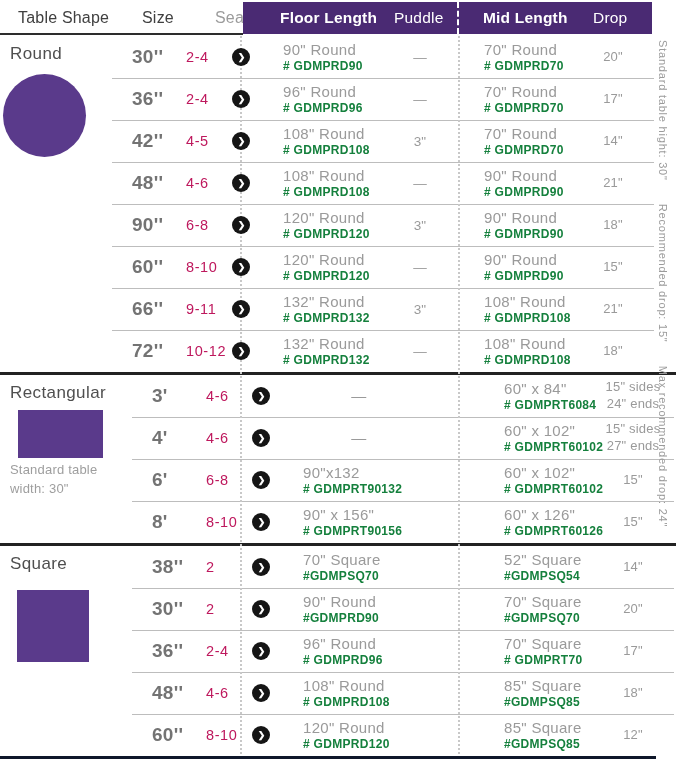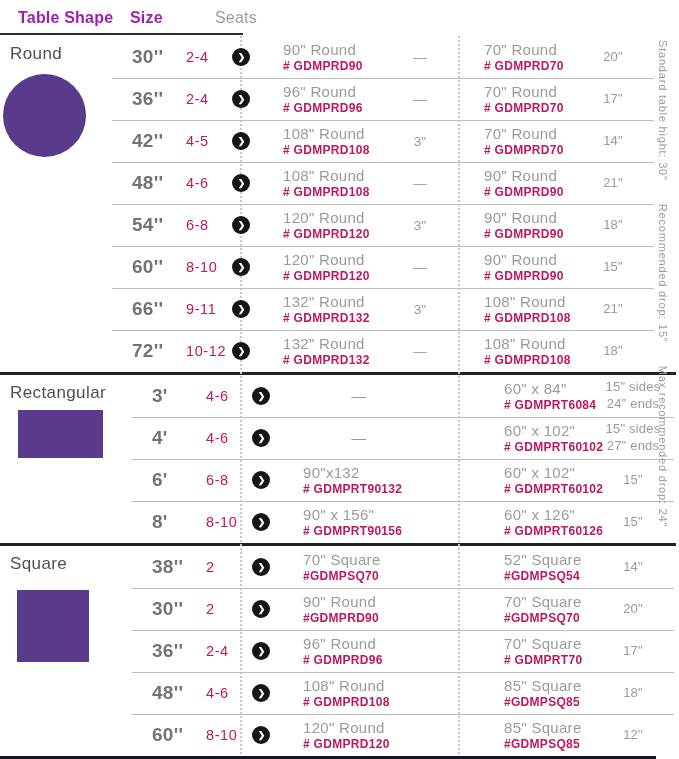--- a/index.html
+++ b/index.html
@@ -1,23 +1,23 @@
 <!DOCTYPE html>
 <html><head>
 <meta charset="utf-8">
 <style>
   html,body{margin:0;padding:0;background:#fff;}
   #stage{position:relative;width:679px;height:759px;background:#fff;overflow:hidden;
          font-family:"Liberation Sans", sans-serif;}
 
   
   #hdr{position:absolute;left:0;top:0;width:679px;height:36px;}
-  .hl{position:absolute;top:9px;font-size:16px;color:#a21caf;font-weight:bold;letter-spacing:.2px;}
+  .hl{position:absolute;top:9px;font-size:16px;color:#404040;font-weight:normal;letter-spacing:.2px;}
   .hl.gray{color:#9b9b9b;font-weight:normal;}
-  #hl-shape{left:18px;} #hl-size{left:130px;} #hl-seats{left:187px;margin-left:28px;}
+  #hl-shape{left:18px;} #hl-size{left:142px;} #hl-seats{left:187px;margin-left:28px;}
   #hdr-underline{position:absolute;left:0;top:33px;width:243px;height:2px;background:#2d2d2d;}
   #band{position:absolute;left:243px;top:2px;width:409px;height:32px;background:#4a2a73;}
   .bl{position:absolute;top:7px;font-size:15.5px;color:#fff;letter-spacing:.2px;}
   .bl.b{font-weight:bold;}
   #bl-floor{left:37px;} #bl-puddle{left:151px;} #bl-mid{left:240px;} #bl-drop{left:350px;}
   #band-dash{position:absolute;left:214px;top:0;height:32px;border-left:2px dashed #fff;}
 
   
   .vdots{position:absolute;top:36px;height:718px;border-left:2px dotted #c8c8c8;z-index:1;}
   #vd1{left:240px;} #vd2{left:458px;}
@@ -45,34 +45,41 @@
   .size{left:132px;font-size:19px;font-weight:bold;color:#737373;letter-spacing:.3px;}
   .seats{left:186px;font-size:14.5px;color:#be185d;letter-spacing:.6px;}
   .arrow{left:232px;width:18px;height:18px;border-radius:50%;background:#151515;color:#fff;
          display:flex;align-items:center;justify-content:center;font-size:9px;font-weight:bold;
          z-index:2;padding-left:1px;box-sizing:border-box;}
   .dimcell{line-height:1.18;}
   .floor{left:283px;width:112px;}
   .mid{left:484px;width:118px;}
   .floor.dash{text-align:center;}
   .dim{display:block;font-size:15px;color:#9a9a9a;letter-spacing:.3px;}
-  .part{display:block;font-size:12px;font-weight:bold;color:#be185d;letter-spacing:.3px;}
+  .part{display:block;font-size:12px;font-weight:bold;color:#15803d;letter-spacing:.3px;}
   .puddle{left:388px;width:64px;text-align:center;font-size:13.5px;color:#9a9a9a;}
   .drop{left:576px;width:74px;text-align:center;font-size:13px;color:#9a9a9a;
         white-space:pre-line;line-height:1.3;letter-spacing:.2px;}
 </style>
 </head>
 <body>
 
 <div id="stage">
 
   <div id="hdr">
     <span class="hl" id="hl-shape">Table Shape</span>
     <span class="hl" id="hl-size">Size</span>
     <span class="hl gray" id="hl-seats">Seats</span>
+    <div id="band" style="background: rgb(74, 42, 115);">
+      <span class="bl b" id="bl-floor">Floor Length</span>
+      <span class="bl" id="bl-puddle">Puddle</span>
+      <div id="band-dash"></div>
+      <span class="bl b" id="bl-mid">Mid Length</span>
+      <span class="bl" id="bl-drop">Drop</span>
+    </div>
     <div id="hdr-underline"></div>
   </div>
 
   <div class="vdots" id="vd1"></div>
   <div class="vdots" id="vd2"></div>
 
   <div id="sections">
       <div class="section">
         <span class="sec-label">Round</span>
         <div class="swatch circle" style="background: rgb(90, 58, 139);"></div>
@@ -131,21 +138,21 @@
               <span class="part"># GDMPRD108</span>
             </div>
             <span class="cell puddle">—</span>
             <div class="cell dimcell mid">
               <span class="dim">90" Round</span>
               <span class="part"># GDMPRD90</span>
             </div>
             <span class="cell drop">21"</span>
           </div>
           <div class="row">
-            <span class="cell size">54''</span>
+            <span class="cell size">90''</span>
             <span class="cell seats">6-8</span>
             <span class="cell arrow">❯</span>
             <div class="cell dimcell floor">
               <span class="dim">120" Round</span>
               <span class="part"># GDMPRD120</span>
             </div>
             <span class="cell puddle">3"</span>
             <div class="cell dimcell mid">
               <span class="dim">90" Round</span>
               <span class="part"># GDMPRD90</span>
@@ -195,20 +202,22 @@
               <span class="dim">108" Round</span>
               <span class="part"># GDMPRD108</span>
             </div>
             <span class="cell drop">18"</span>
           </div>
         </div>
       </div>
       <div class="section divided">
         <span class="sec-label">Rectangular</span>
         <div class="swatch rect" style="background: rgb(90, 58, 139);"></div>
+        <div class="sec-caption">Standard table
+width: 30"</div>
         <div class="rows">
           <div class="row">
             <span class="cell size">3'</span>
             <span class="cell seats">4-6</span>
             <span class="cell arrow">❯</span>
             <div class="cell dimcell floor dash">
               <span class="dim">—</span>
             </div>
             <div class="cell dimcell mid">
               <span class="dim">60" x 84"</span>

